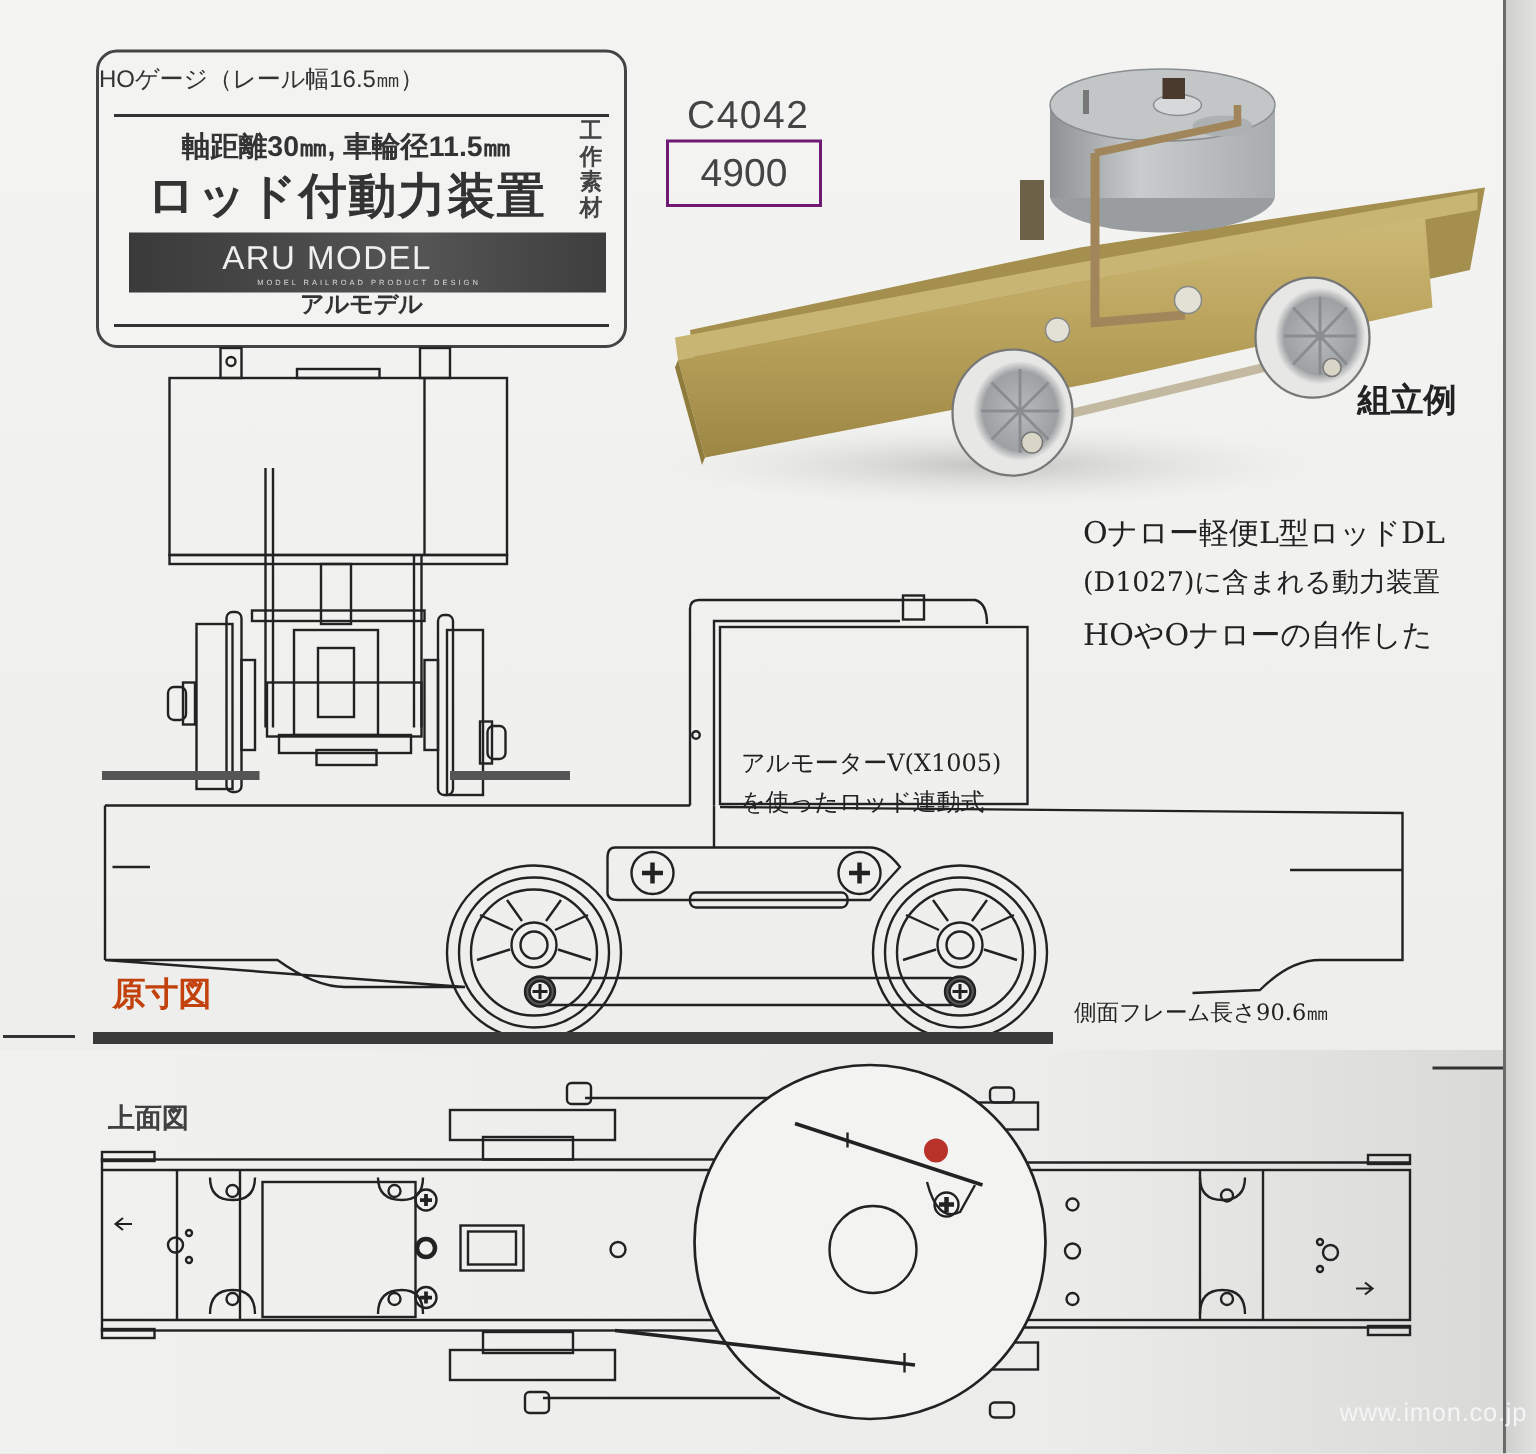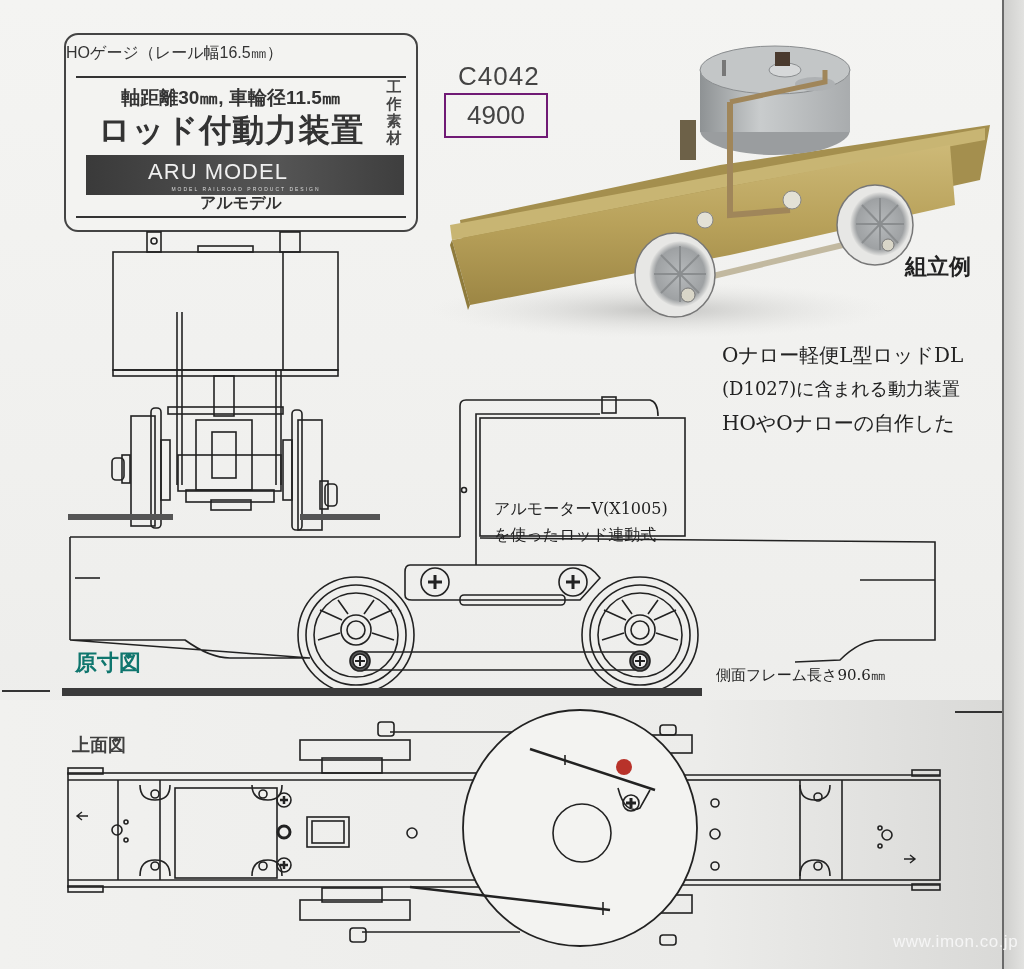--- a/index.html
+++ b/index.html
@@ -88,21 +88,21 @@
   }
   .desc div { white-space:nowrap; }
 
   .motor-label {
     position:absolute; left:494px; top:456px; font-family:"DejaVu Serif", serif;
     font-size:16px; line-height:26px; color:#222;margin-top:40px;
   }
 
   .label-genzun {
     position:absolute; left:75px; top:648px; font-family:"DejaVu Serif", serif; font-weight:bold;
-    font-size:22px; color:#0f766e;
+    font-size:22px; color:#c2410c;
   }
   .label-frame {
     position:absolute; left:716px; top:666px; font-family:"DejaVu Serif", serif;
     font-size:15px; color:#222;
   }
   .label-top {
     position:absolute; left:72px; top:733px; font-family:"DejaVu Serif", serif; font-weight:bold;
     font-size:18px; color:#404040;
   }
   .watermark {

